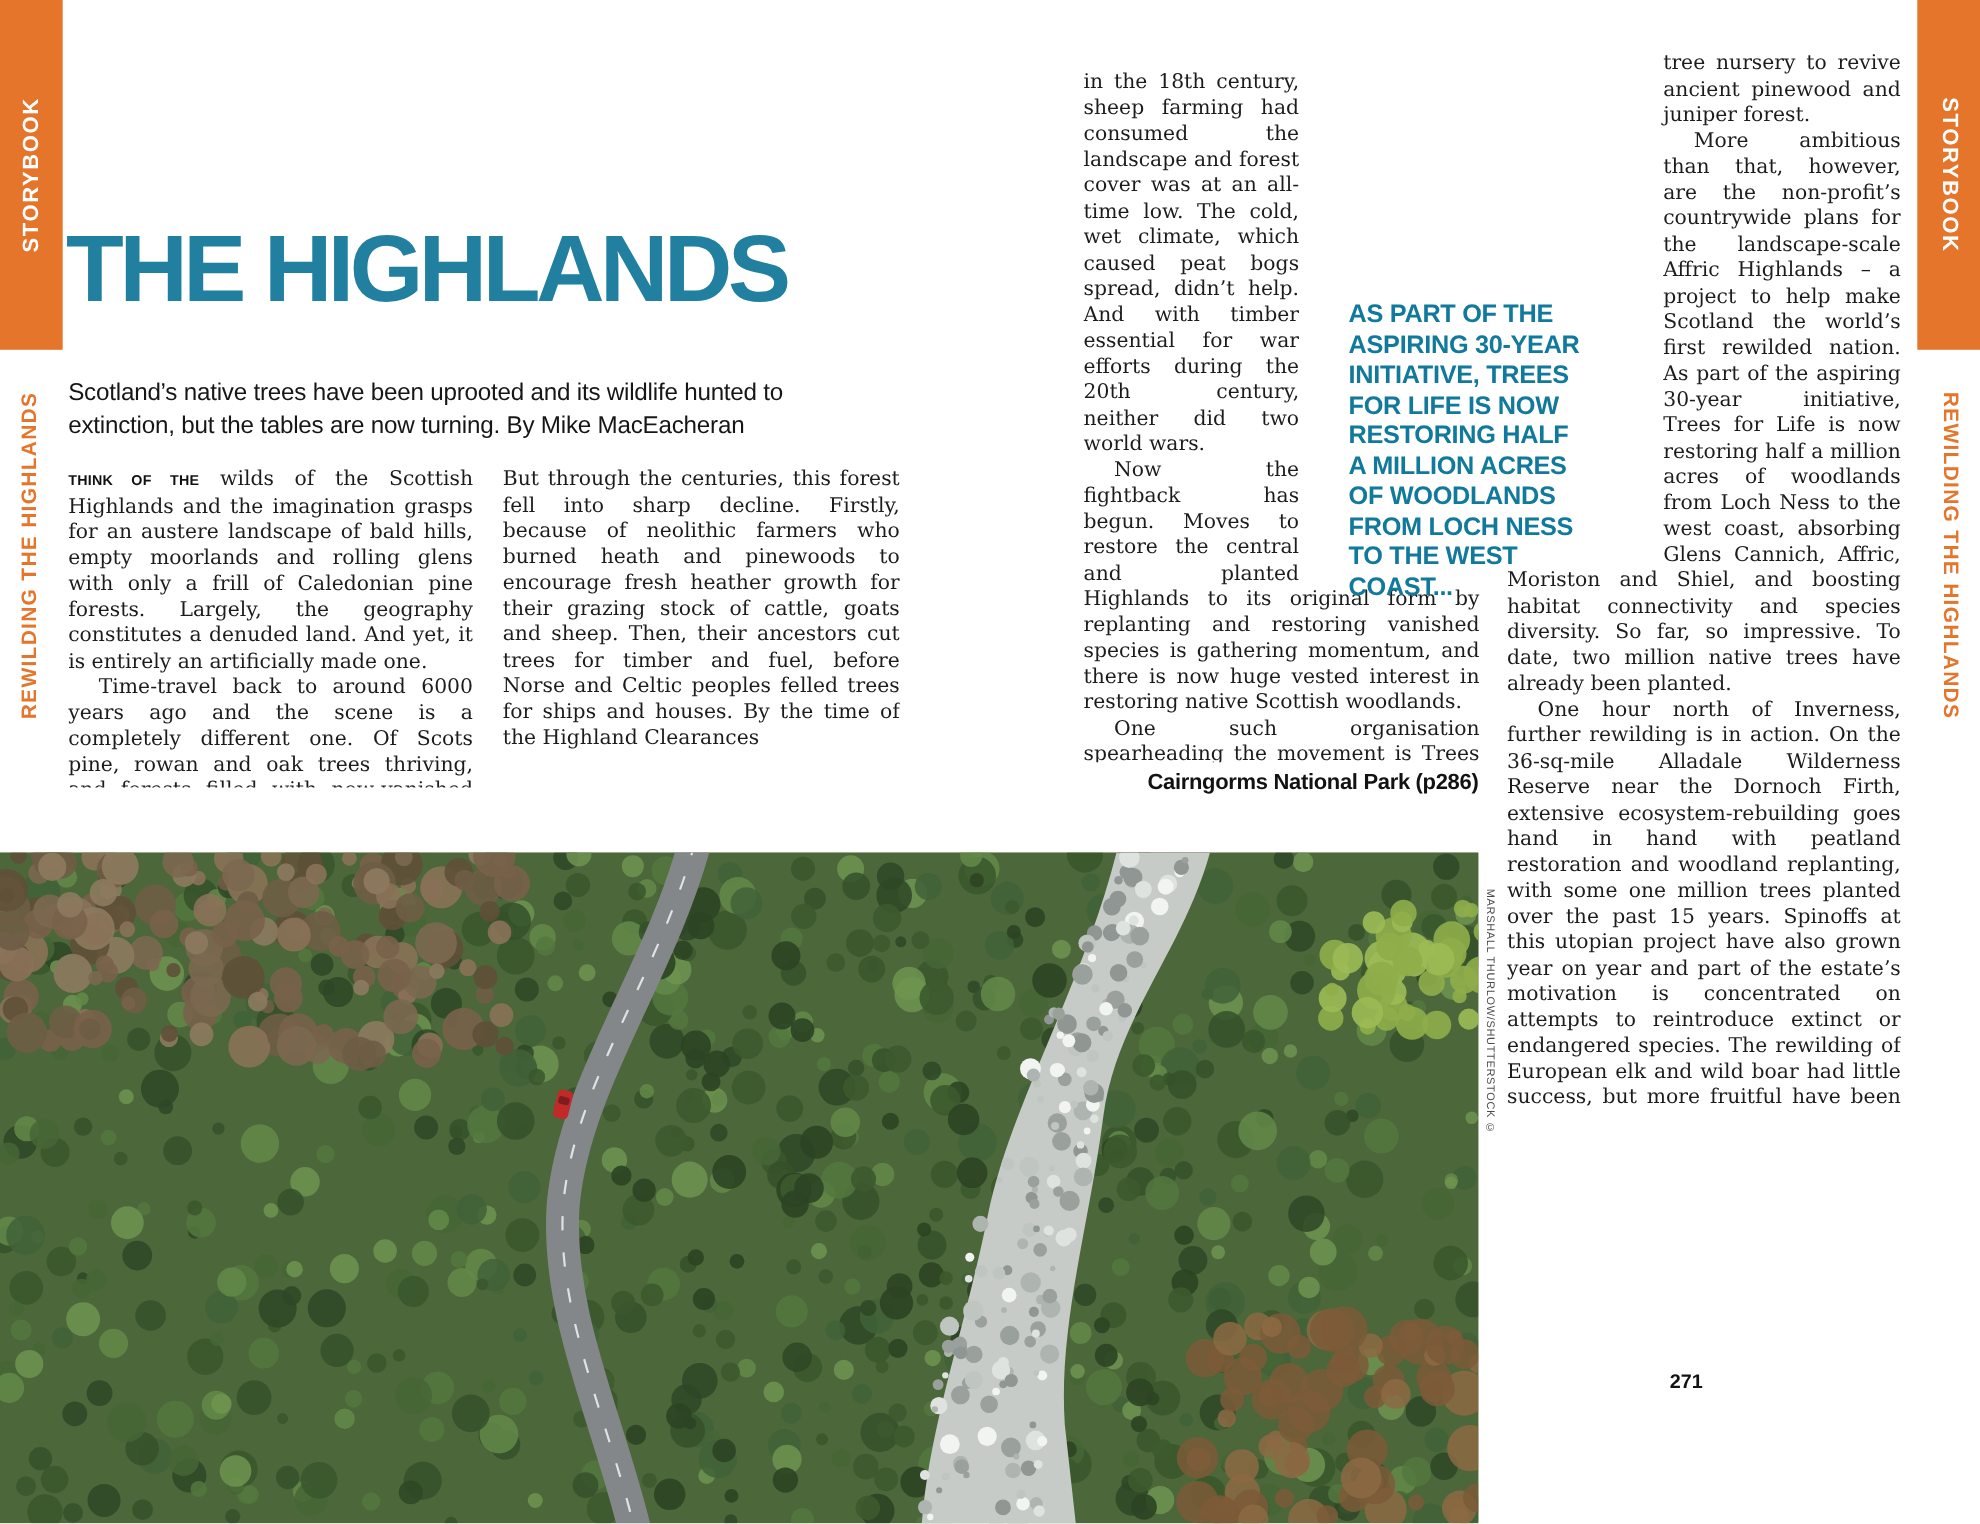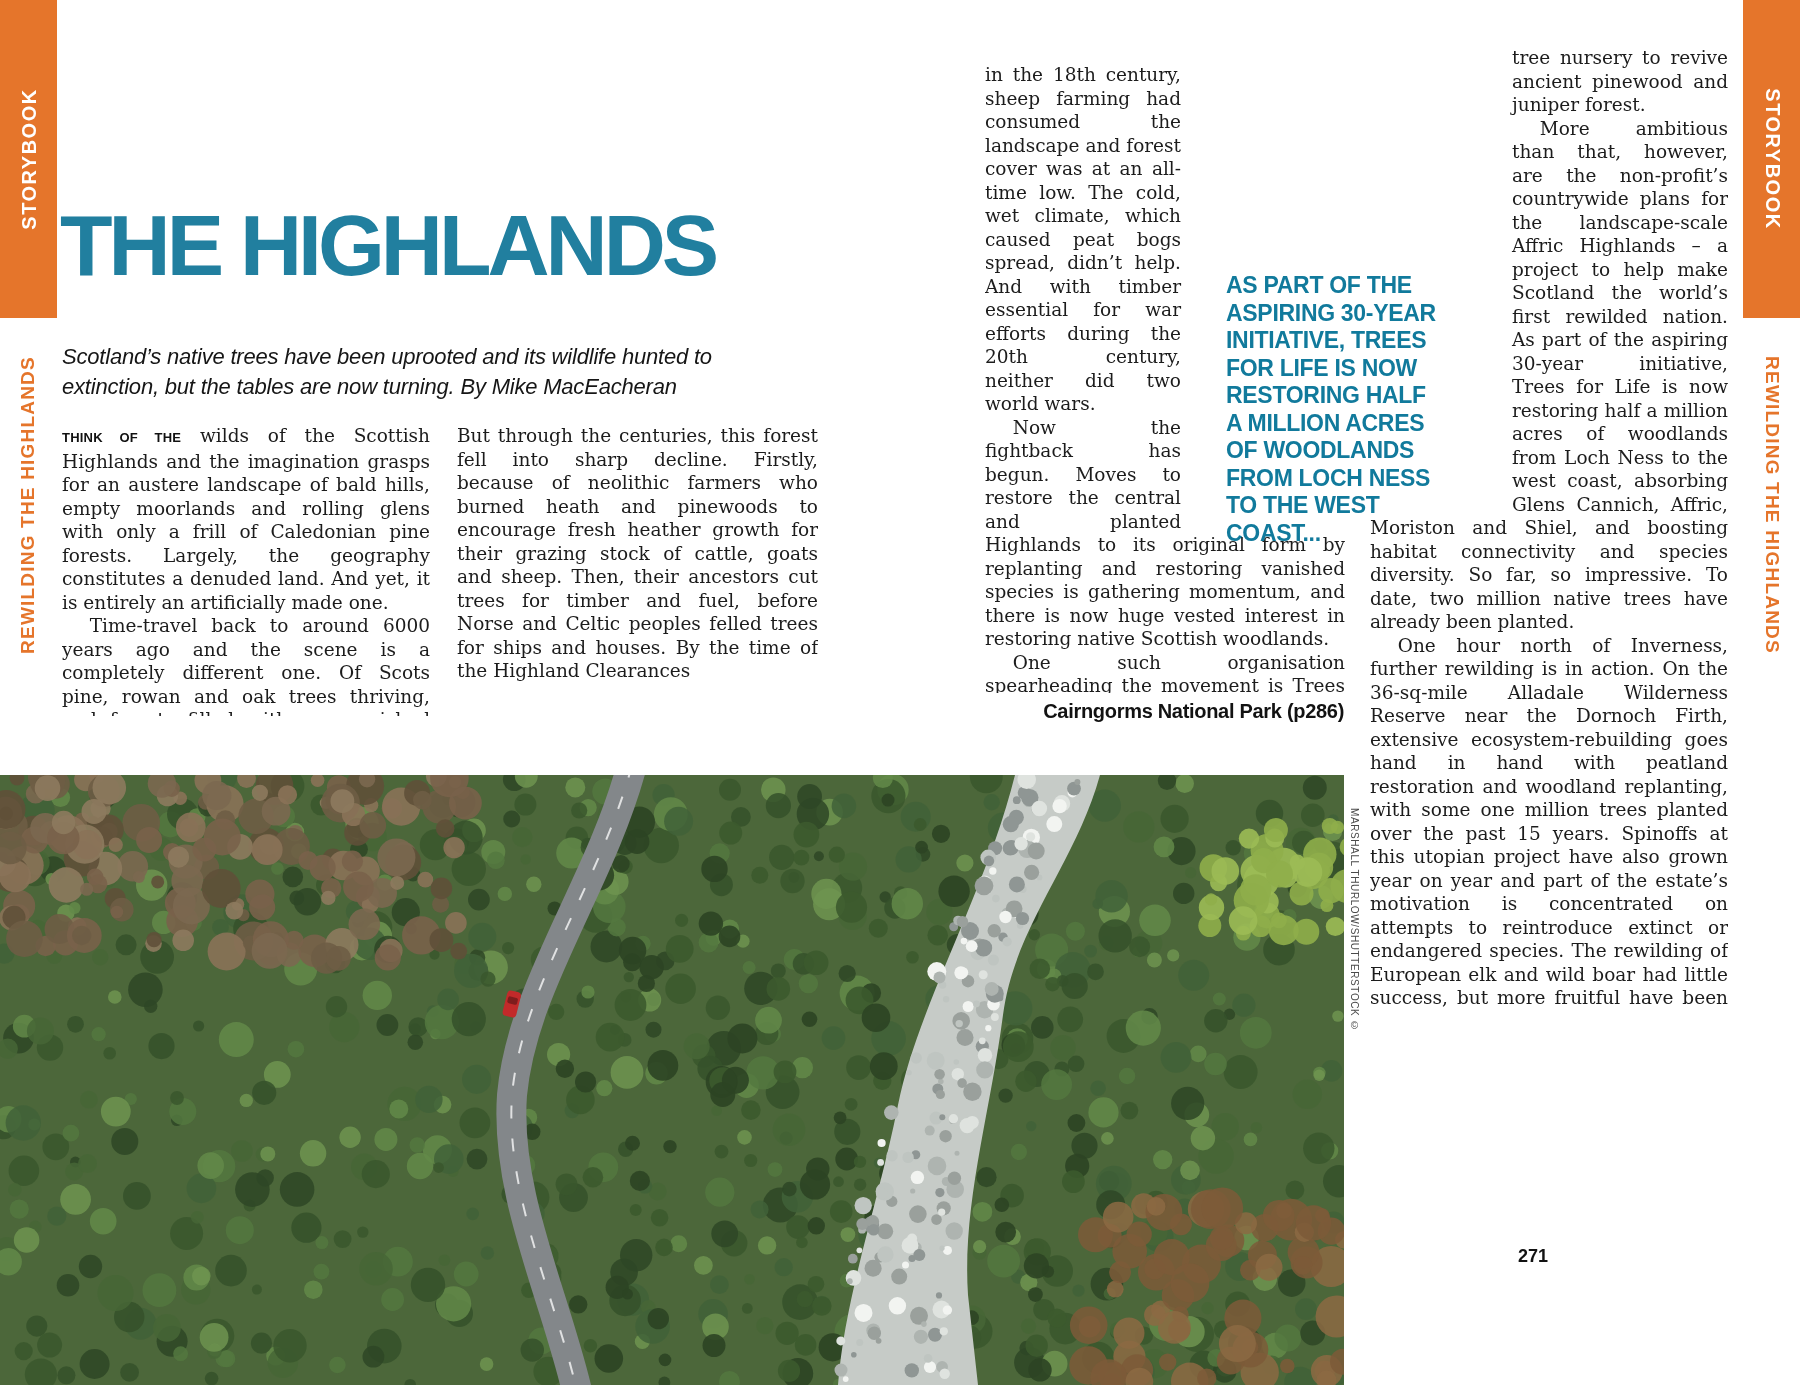--- a/index.html
+++ b/index.html
@@ -15,21 +15,21 @@
   .edge-label{position:absolute;white-space:nowrap;font-weight:bold;font-size:19px;
               letter-spacing:1.2px;color:#e5752b;}
   .edge-label.left{left:28px;top:505px;transform:translate(-50%,-50%) rotate(-90deg);}
   .edge-label.right{left:1772px;top:505px;transform:translate(-50%,-50%) rotate(90deg);}
   
   .title{position:absolute;left:60px;font-weight:800;letter-spacing:-4px;line-height:1;
          font-family:"Liberation Sans",sans-serif;font-size:86px;}
   .title.l1{top:128px;color:#141414;}
   .title.l2{top:202px;color:#217f9f;}
   .standfirst{position:absolute;left:62px;top:342px;width:700px;font-size:22px;
-              line-height:29.5px;color:#161616;letter-spacing:-0.2px;font-style:italic;}
+              line-height:29.5px;color:#161616;letter-spacing:-0.2px;}
   
   .col{position:absolute;font-family:"DejaVu Serif","Liberation Serif",serif;
        font-size:18.5px;line-height:23.5px;color:#1c1c1c;text-align:justify;
        overflow:hidden;hyphens:auto;}
   .col p{margin:0;}
   .col p + p{text-indent:1.5em;}
   #col1{left:62px;top:424px;width:368px;height:292px;}
   #col2{left:457px;top:424px;width:361px;height:292px;}
   #col3{left:985px;top:46px;width:360px;height:630px;margin-top:17px;}
   #col4{left:1370px;top:46px;width:358px;height:962px;}

